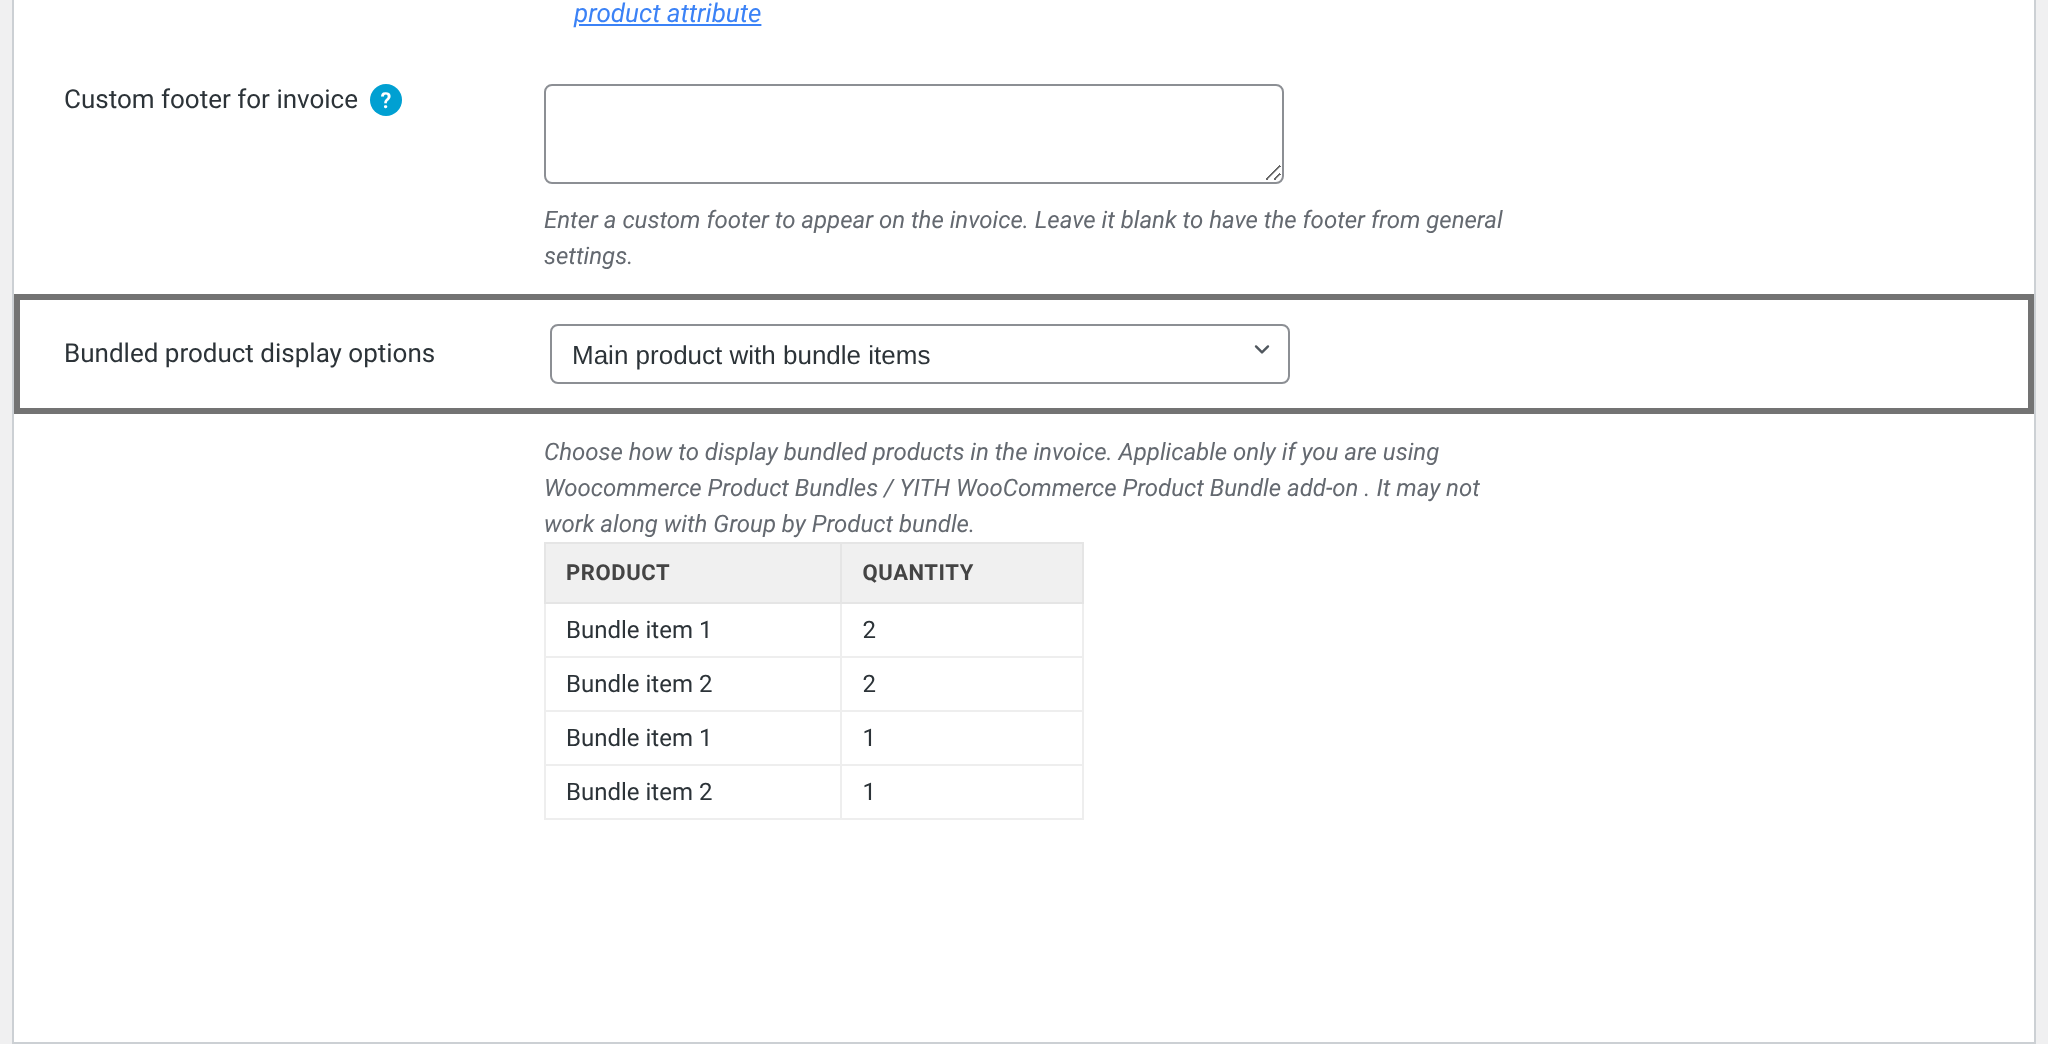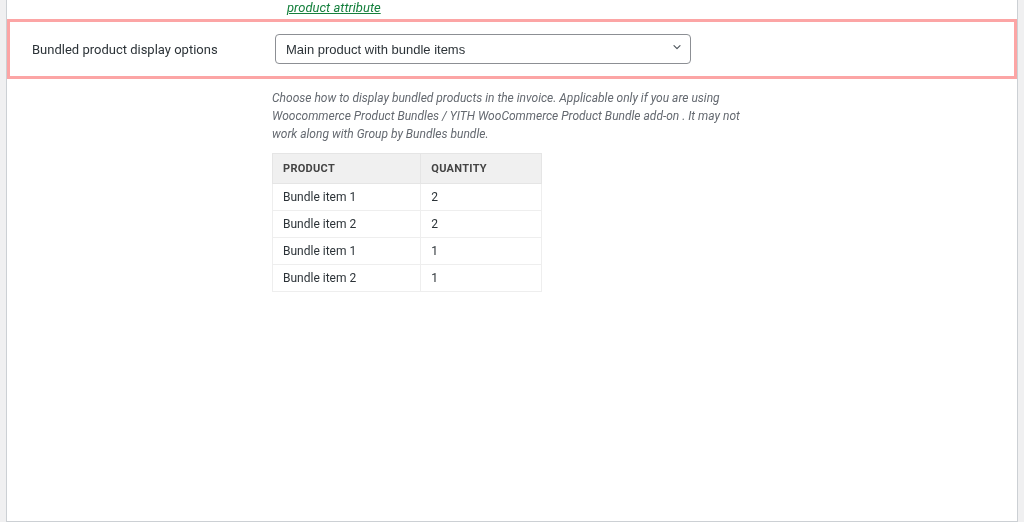--- a/index.html
+++ b/index.html
@@ -1,42 +1,52 @@
 <!DOCTYPE html>
 <html><head>
 <meta charset="utf-8">
 <style>
 html,body{margin:0;padding:0;font-family:-apple-system,BlinkMacSystemFont,"Segoe UI",Roboto,Helvetica,Arial,sans-serif;font-size:13px;color:#444;background:#f0f0f1}
 .wrap{background:#fff;margin:0 6px;padding:0;min-height:522px;border:1px solid #ccd0d4;border-top:none;box-sizing:border-box}
 .row{display:flex;align-items:flex-start;padding:10px 0}
 .lbl{width:265px;padding-left:25px;box-sizing:border-box;font-size:13px;color:#2c3338;display:flex;align-items:center;gap:6px}
 .fld{flex:1;max-width:720px}
-.link-top{color:#15803d;text-decoration:underline;font-style:italic;font-size:13px;cursor:pointer;display:inline-block;margin:0 0 4px 280px}
+.link-top{color:#3b82f6;text-decoration:underline;font-style:italic;font-size:13px;cursor:pointer;display:inline-block;margin:0 0 17px 280px}
 textarea.ta{width:370px;height:50px;border:1px solid #8c8f94;border-radius:4px;padding:6px;font-family:inherit;font-size:13px;resize:both;box-sizing:border-box}
 .desc{color:#646970;font-size:12px;font-style:italic;margin-top:5px;line-height:1.5;max-width:490px}
 .desc b{font-weight:400}
 .help{display:inline-flex;width:16px;height:16px;border-radius:50%;background:#00a0d2;color:#fff;font-size:11px;font-weight:600;align-items:center;justify-content:center;cursor:help}
-.sel{width:416px;height:30px;border:1px solid #8c8f94;border-radius:4px;padding:0 26px 0 10px;font-size:13px;color:#2c3338;background:#fff;appearance:none;-webkit-appearance:none;box-sizing:border-box}
+.sel{width:370px;height:30px;border:1px solid #8c8f94;border-radius:4px;padding:0 26px 0 10px;font-size:13px;color:#2c3338;background:#fff;appearance:none;-webkit-appearance:none;box-sizing:border-box}
 .sel-wrap{position:relative;display:inline-block}
 .sel-wrap .chev{position:absolute;right:8px;top:50%;transform:translateY(-50%);pointer-events:none;color:#50575e}
-.highlight{border:3px solid #fca5a5;margin:0 0 5px 0;padding:12px 21px 12px 0;display:flex;align-items:center}
+.highlight{border:3px solid #737373;margin:0 0 5px 0;padding:12px 21px 12px 0;display:flex;align-items:center}
 .highlight .lbl{padding-left:22px}
-table.bt{border-collapse:collapse;margin-top:10px;font-size:12px;color:#2c3338;width:270px}
+table.bt{border-collapse:collapse;font-size:12px;color:#2c3338;width:270px}
 table.bt th{background:#f0f0f0;border:1px solid #e5e5e5;padding:8px 10px;text-align:left;font-weight:700;font-size:11px;color:#444;letter-spacing:.3px}
 table.bt td{border:1px solid #eee;padding:6px 10px}
 td.indent{padding-left:28px}
 .spacer{height:30px}
 </style>
 </head>
 <body>
 
 <div class="wrap">
 
   <a class="link-top">product attribute</a>
 
+  <div class="row">
+    <div class="lbl">
+      <span>Custom footer for invoice</span>
+      <span class="help">?</span>
+    </div>
+    <div class="fld">
+      <textarea class="ta" style=""></textarea>
+      <div class="desc">Enter a custom footer to appear on the invoice. Leave it blank to have the footer from general settings.</div>
+    </div>
+  </div>
 
   <div class="highlight">
     <div class="lbl">
       <span>Bundled product display options</span>
     </div>
     <div class="fld">
       <span class="sel-wrap">
         <select class="sel">
           <option>Main product with bundle items</option>
         </select>
@@ -46,21 +56,21 @@
             </svg>
         </span>
       </span>
     </div>
   </div>
 
   <div class="row" style="padding-top:0">
     <div class="lbl"></div>
     <div class="fld">
       <div class="desc">
-        <span>Choose how to display bundled products in the invoice. Applicable only if you are using </span><b>Woocommerce Product Bundles</b><span> / </span><b>YITH WooCommerce Product Bundle add-on</b><span> . It may not work along with </span><b>Group by Bundles</b><span> bundle.</span>
+        <span>Choose how to display bundled products in the invoice. Applicable only if you are using </span><b>Woocommerce Product Bundles</b><span> / </span><b>YITH WooCommerce Product Bundle add-on</b><span> . It may not work along with </span><b>Group by Product</b><span> bundle.</span>
       </div>
       <table class="bt">
         <thead>
           <tr>
             <th>PRODUCT</th>
             <th>QUANTITY</th>
           </tr>
         </thead>
         <tbody id="bt-body">
             <tr>

